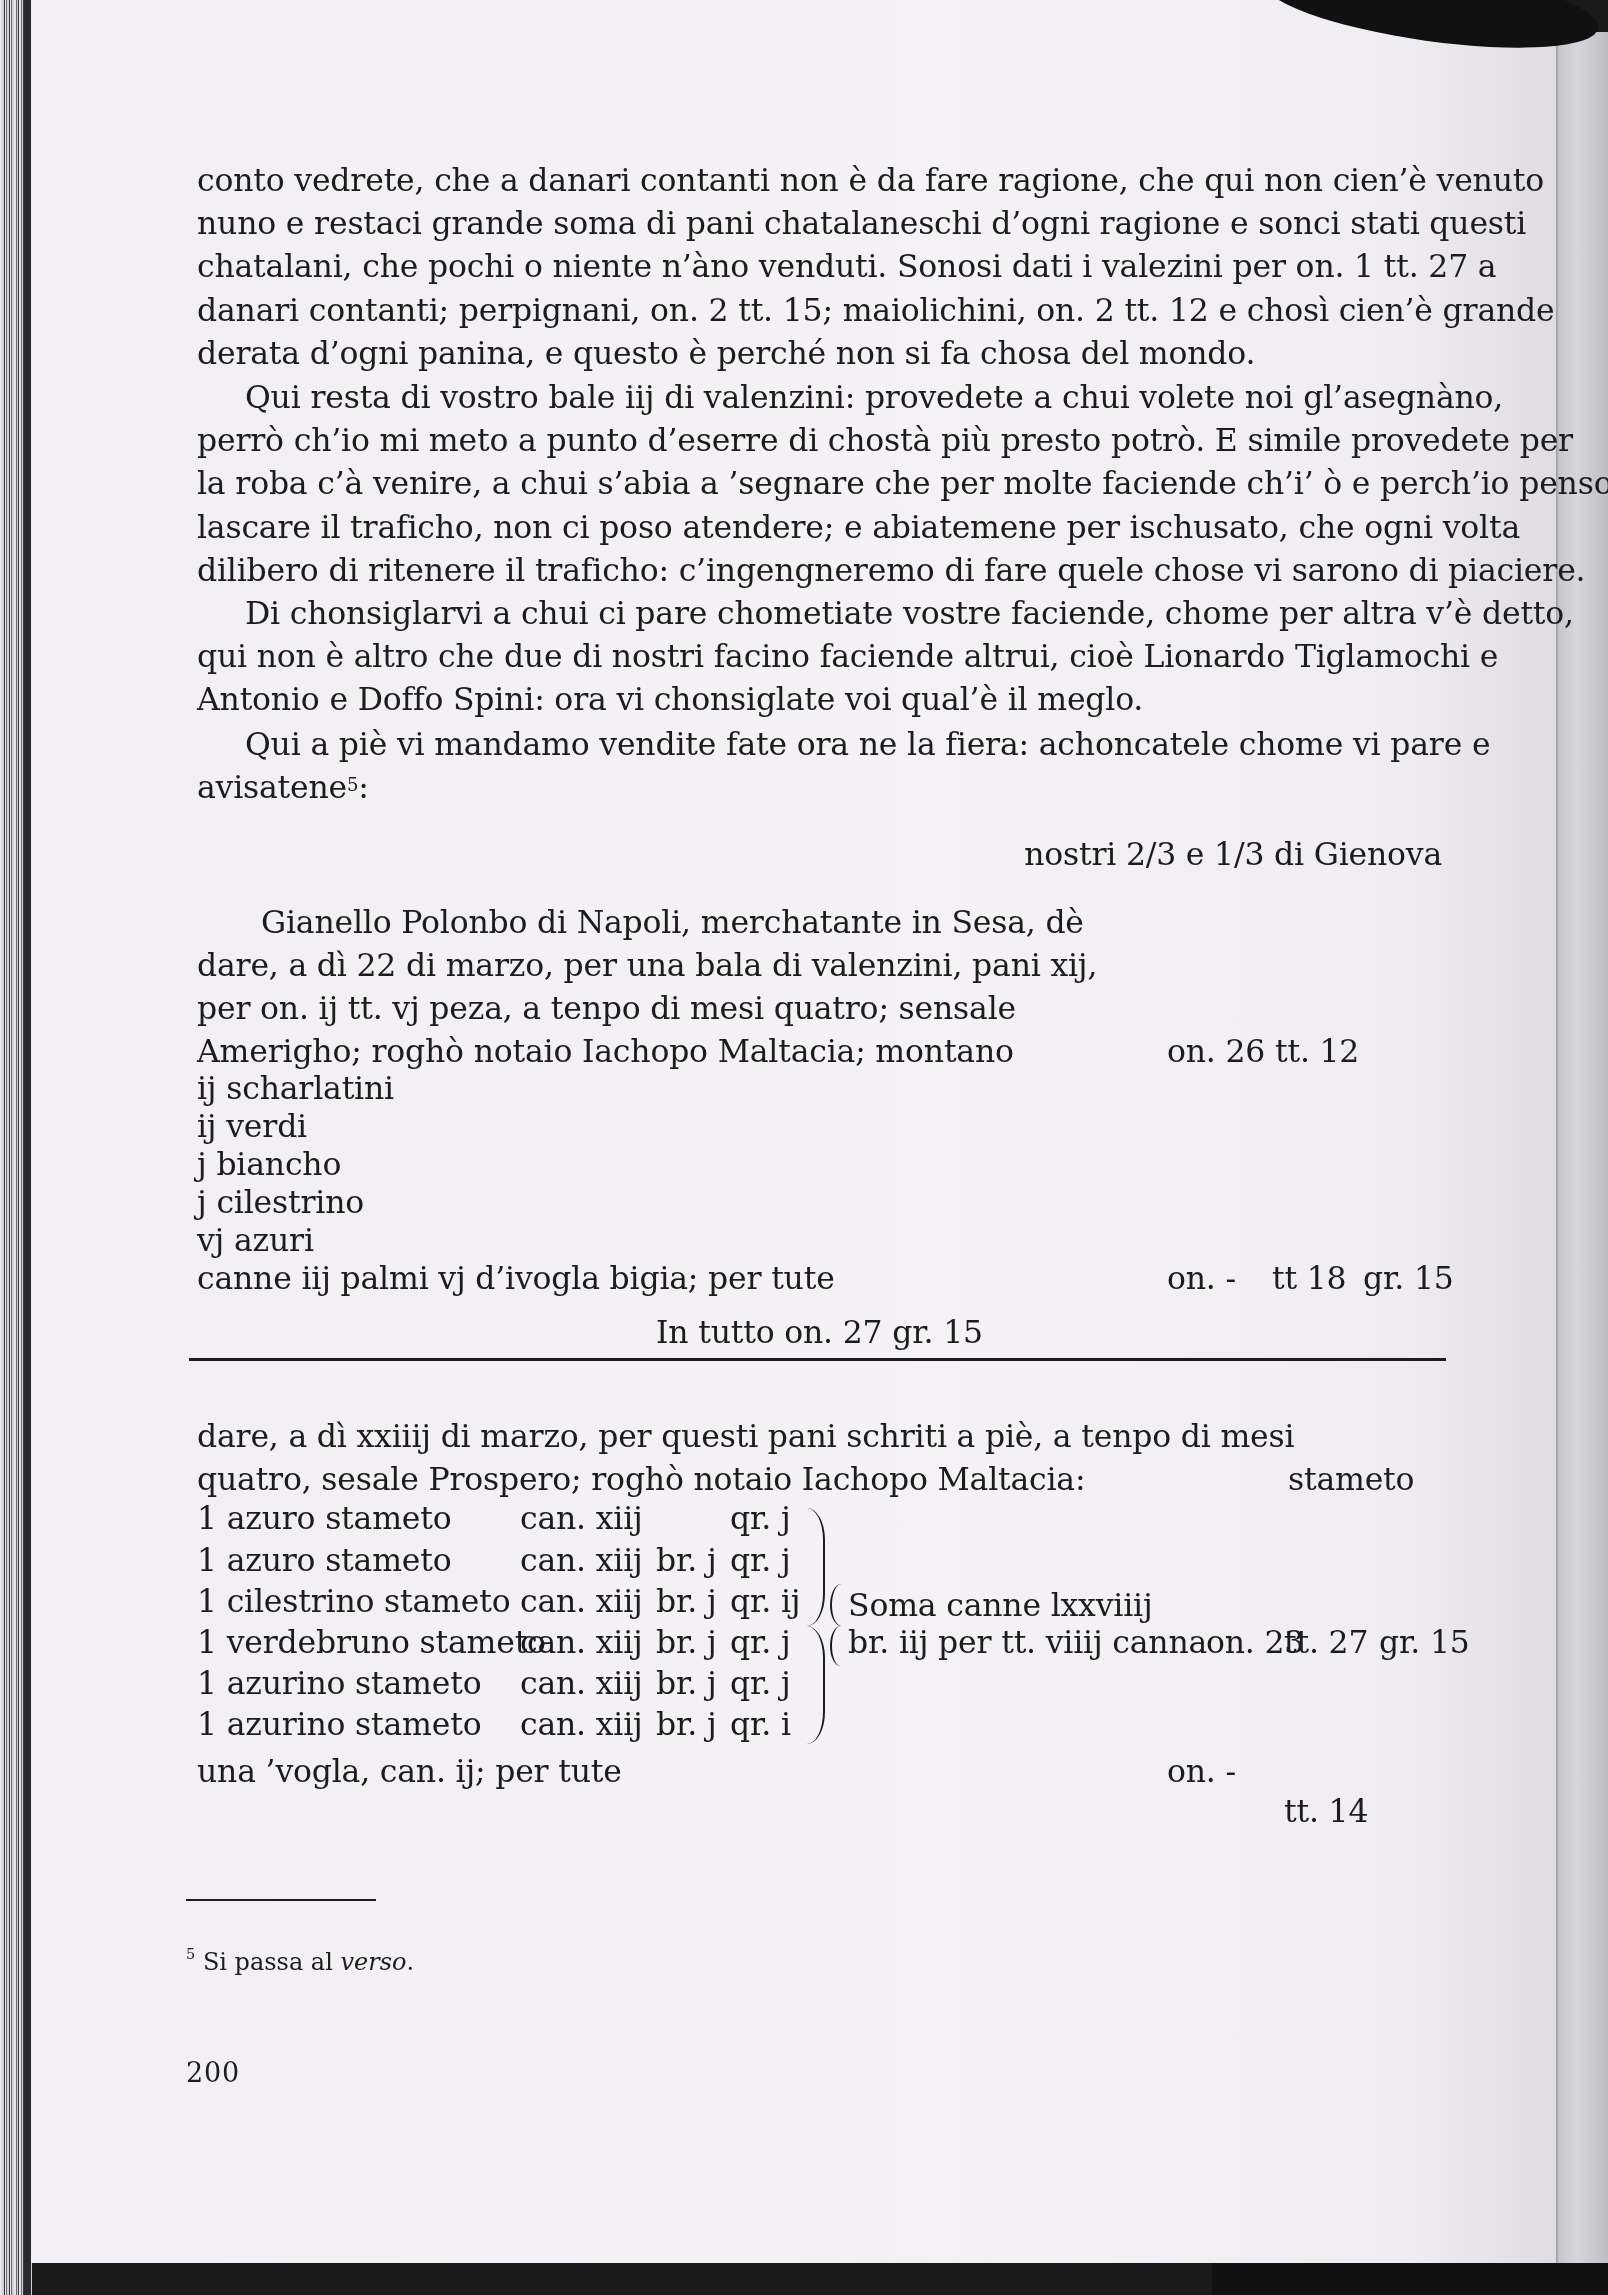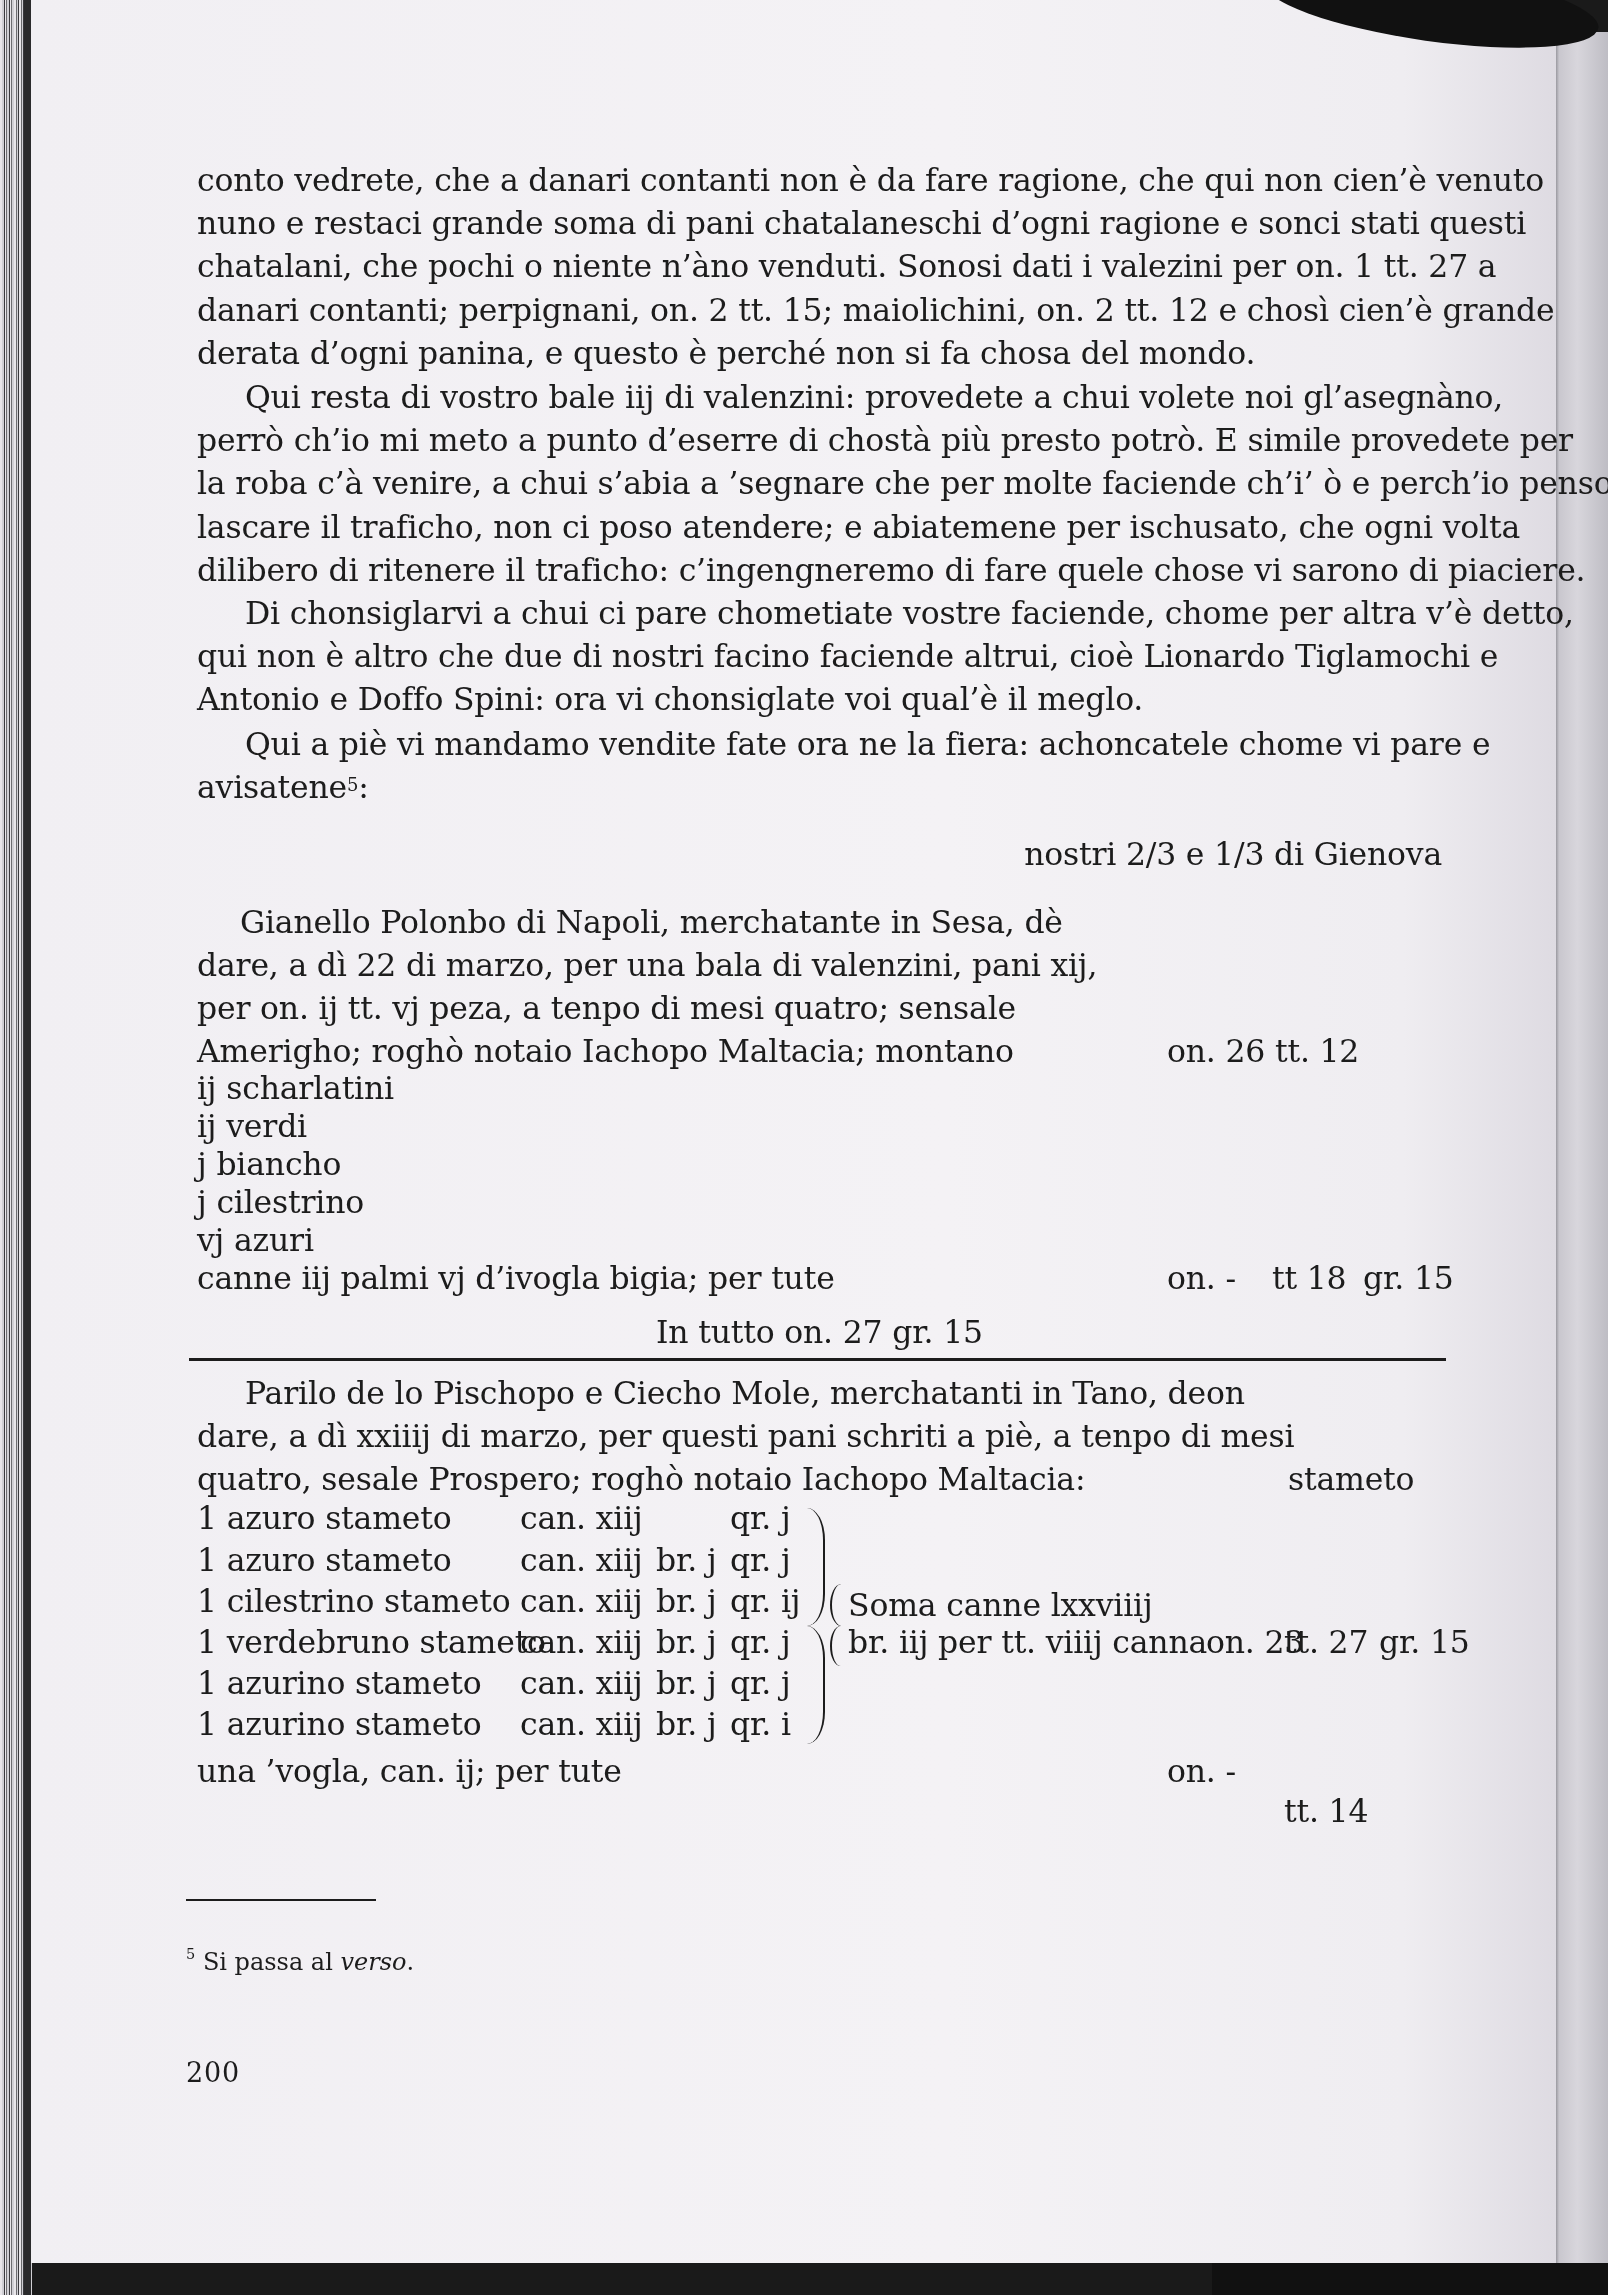--- a/index.html
+++ b/index.html
@@ -86,42 +86,41 @@
 
   <div class="text" style="left:166px; top:723px;">
     <div class="line justify indent" style="top:0">Qui a piè vi mandamo vendite fate ora ne la fiera: achoncatele chome vi pare e</div>
     <div class="line" style="top:43px">
       <span>avisatene</span><sup>5</sup><span>:</span>
     </div>
   </div>
 
   <div class="text" style="left:166px; top:833px; width:1245px; height:485px;">
     <div class="cell" style="right:0; top:0;">nostri 2/3 e 1/3 di Gienova</div>
-    <div class="cell" style="left:43px; top:68px;">Gianello Polonbo di Napoli, merchatante in Sesa, dè</div>
+    <div class="cell" style="left:64px; top:68px;">Gianello Polonbo di Napoli, merchatante in Sesa, dè</div>
     <div class="cell" style="left:0; top:111px;">dare, a dì 22 di marzo, per una bala di valenzini, pani xij,</div>
     <div class="cell" style="left:0; top:154px; width:792px; text-align:justify; text-align-last:justify;">per on. ij tt. vj peza, a tenpo di mesi quatro; sensale</div>
     <div class="cell" style="left:0; top:197px;">Amerigho; roghò notaio Iachopo Maltacia; montano</div>
     <div class="cell" style="left:970px; top:197px;">on. 26  tt. 12</div>
     <div class="cell" style="left:0; top:234px;">ij scharlatini</div>
     <div class="cell" style="left:0; top:272px;">ij verdi</div>
     <div class="cell" style="left:0; top:310px;">j biancho</div>
     <div class="cell" style="left:0; top:348px;">j cilestrino</div>
     <div class="cell" style="left:0; top:386px;">vj azuri</div>
     <div class="cell" style="left:0; top:424px;">canne iij palmi vj d’ivogla bigia; per tute</div>
     <div class="cell" style="left:970px; top:424px;">on. -</div>
     <div class="cell" style="left:1075px; top:424px;">tt 18</div>
     <div class="cell" style="left:1166px; top:424px;">gr. 15</div>
   </div>
   <div class="text" style="left:166px; top:1311px; width:1245px; text-align:center;">
     <span>In tutto on. 27 gr. 15</span>
   </div>
   <div class="rule" style="left:158px; top:1358px; width:1257px; height:3.2px;"></div>
 
   <div class="text" style="left:166px; top:1372px; width:1245px; height:453px;">
-    <div class="cell" style="left:48px; top:0;">Parilo de lo Pischopo e Ciecho Mole, merchatanti in Tano, deon</div>
     <div class="cell" style="left:0; top:43px;">dare, a dì xxiiij di marzo, per questi pani schriti a piè, a tenpo di mesi</div>
     <div class="cell" style="left:0; top:86px;">quatro, sesale Prospero; roghò notaio Iachopo Maltacia:</div>
     <div class="cell" style="left:1091px; top:86px;">stameto</div>
 
     <div>
       <div>
         <div class="cell" style="left:0; top:125px;">1 azuro stameto</div>
         <div class="cell" style="left:323px; top:125px;">can. xiij</div>
         <div class="cell" style="left:459px; top:125px;"></div>
         <div class="cell" style="left:533px; top:125px;">qr. j</div>

